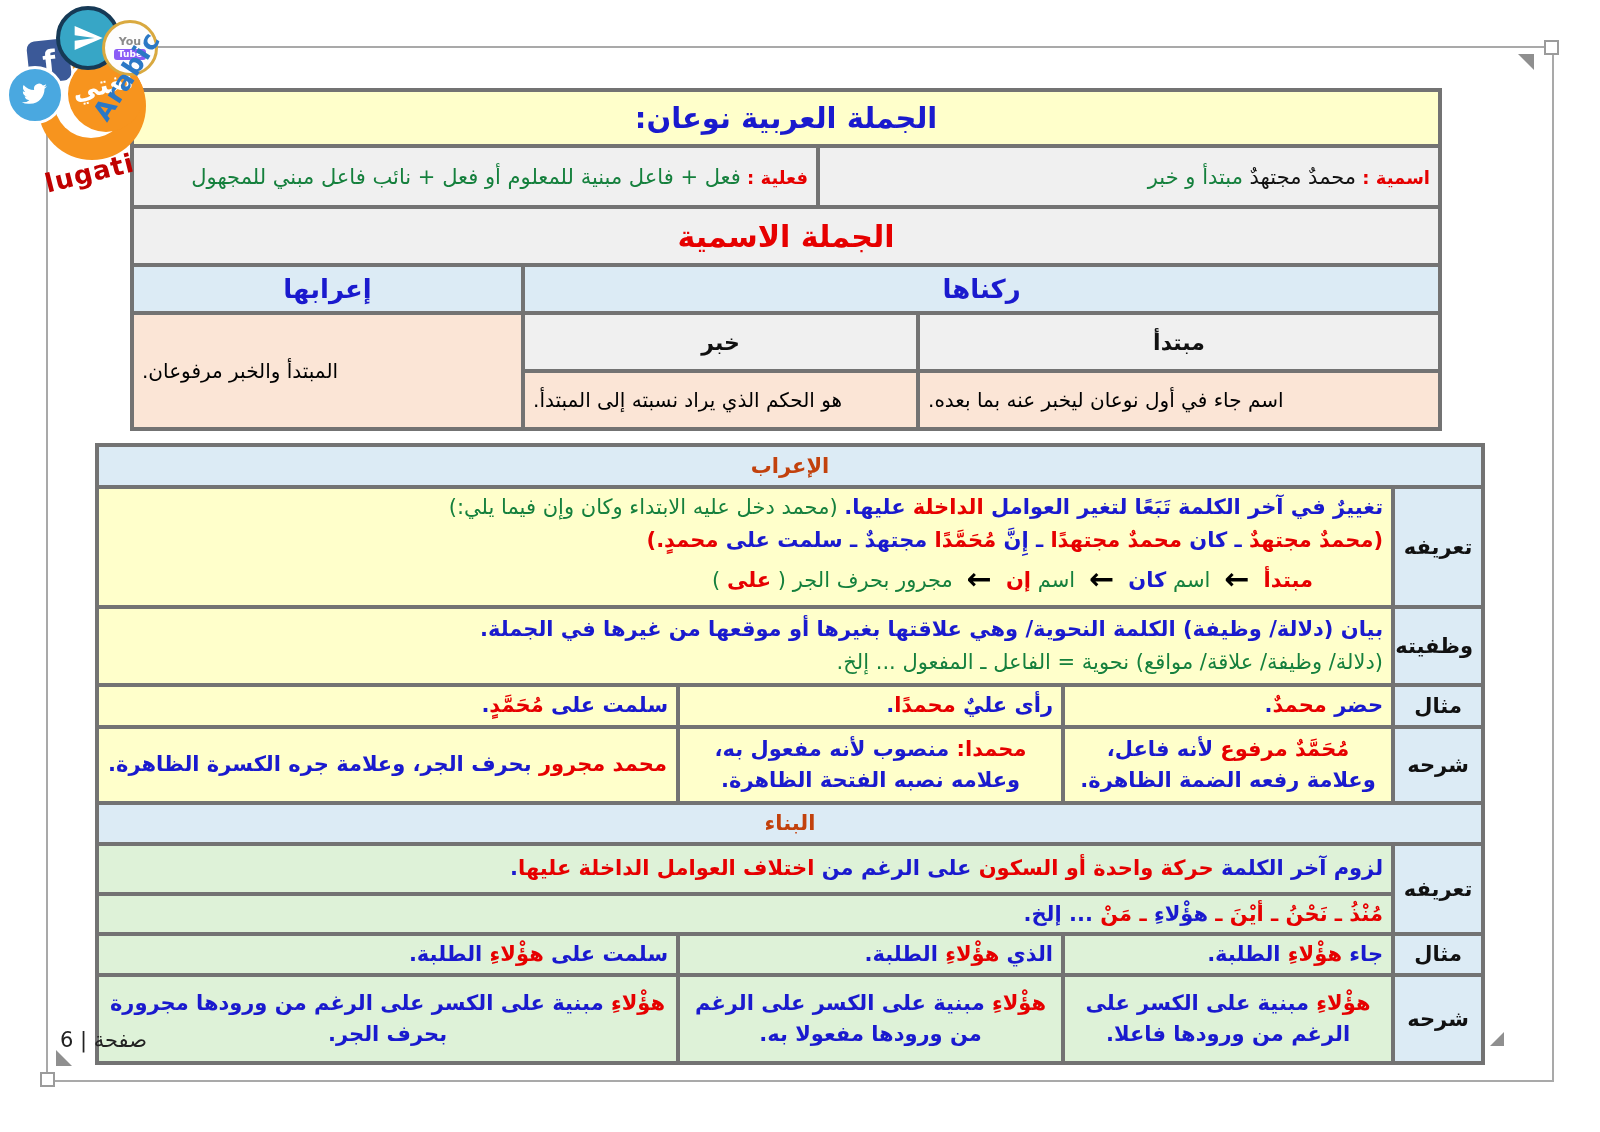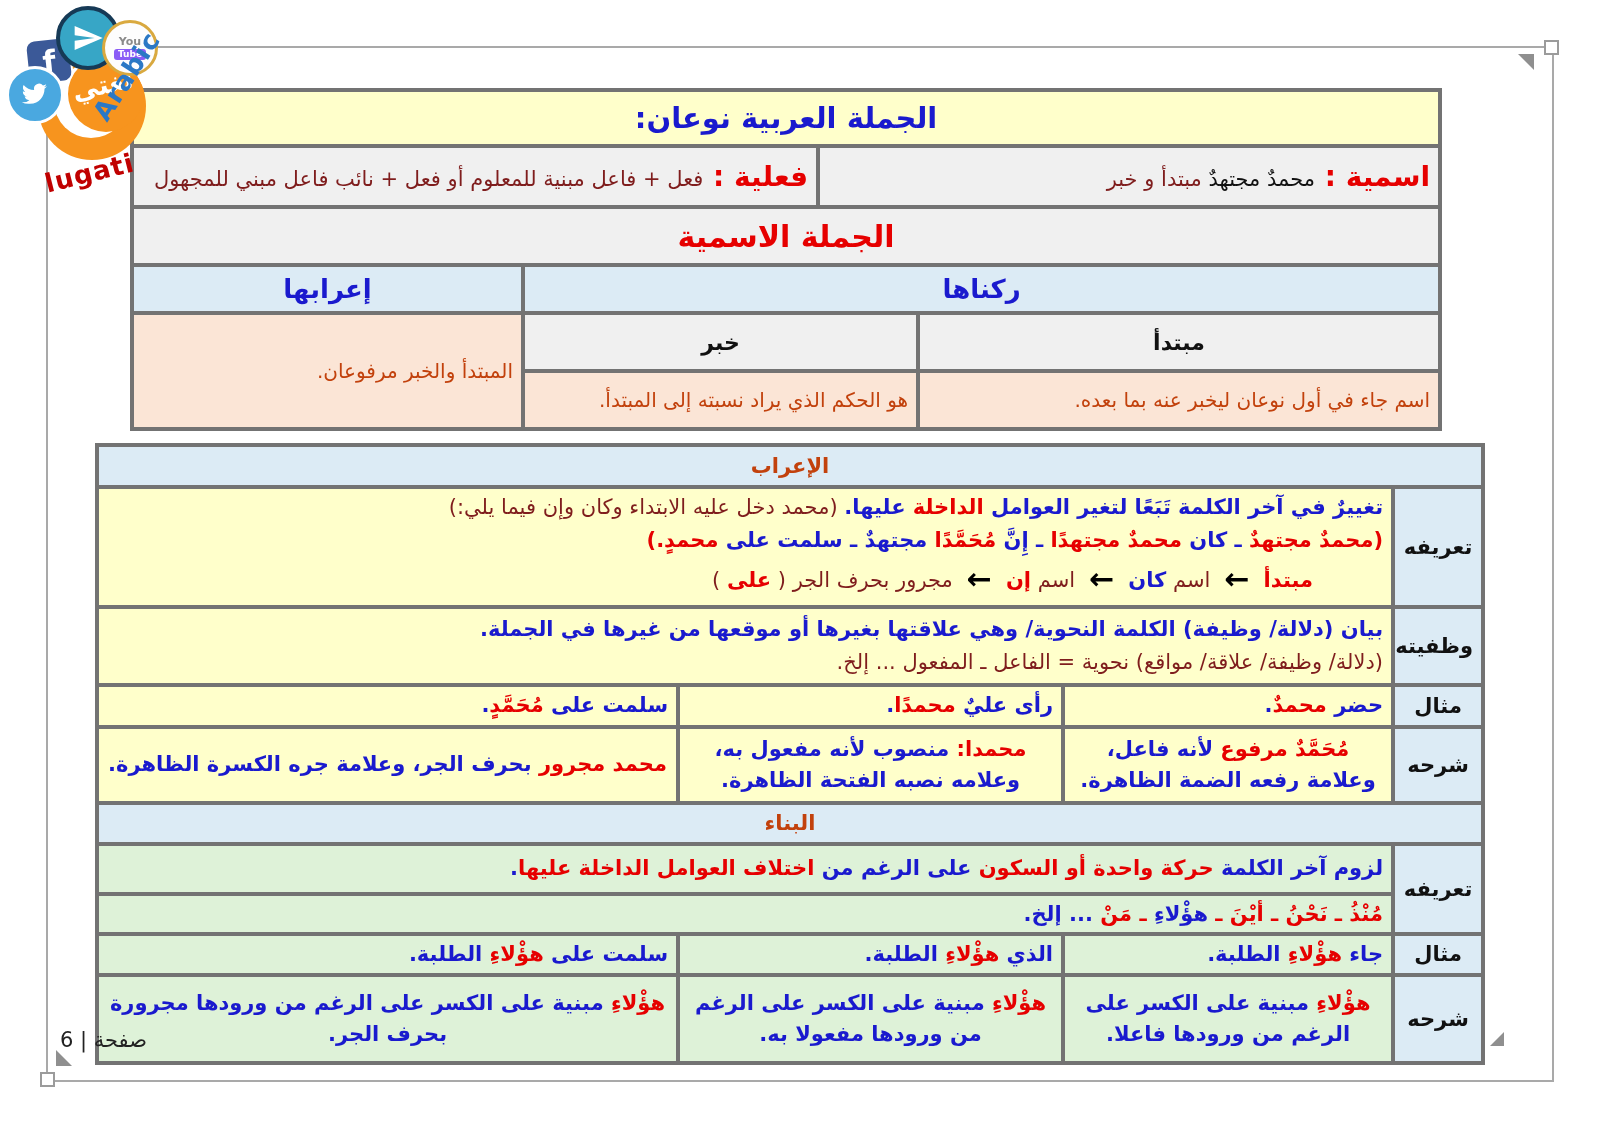--- a/index.html
+++ b/index.html
@@ -51,30 +51,30 @@
   .t2{left:95px;top:443px;width:1390px;}
 
   .bg-yellow{background:#ffffcb;}
   .bg-gray{background:#f0f0f0;}
   .bg-blue{background:#dcebf5;}
   .bg-peach{background:#fbe5d6;}
   .bg-green{background:#def2d8;}
 
   .blue{color:#1a1ace;font-weight:bold;}
   .red{color:#e60000;font-weight:bold;}
-  .blk{color:#7f1d1d;font-weight:normal;}
+  .blk{color:#15803d;font-weight:normal;}
   .blkb{color:#111;font-weight:normal;}
 
   .c-title{color:#1a1ace;font-weight:bold;font-size:29px;text-align:center;}
   .c-sect{color:#e60000;font-weight:bold;font-size:30px;text-align:center;}
   .c-head{color:#1a1ace;font-weight:bold;font-size:26px;text-align:center;}
   .c-sub{color:#111;font-weight:bold;font-size:22px;text-align:center;}
-  .c-body{color:#c2410c;font-size:20px;text-align:right;}
+  .c-body{color:#000000;font-size:20px;text-align:left;}
   .c-row2{font-size:21px;text-align:right;color:#111;}
-  .c-row2 .lbl{font-size:28px;}
+  .c-row2 .lbl{font-size:18px;}
 
   .t2 td{font-size:21px;}
   .lblcell{color:#111;font-weight:bold;font-size:22px;text-align:center;}
   .hdrcell{color:#c2410c;font-weight:bold;font-size:24px;text-align:center;}
   .line{text-align:right;line-height:1.55;}
   .ctr{text-align:center;line-height:1.45;}
   .arrow{color:#000;font-weight:bold;font-size:30px;margin:0 14px;vertical-align:-2px;display:inline-block;}
   .arrline{padding-left:40px;padding-right:70px;}
 
   .footer{position:absolute;left:60px;top:1028px;color:#222;font-size:21px;z-index:3;direction:rtl;}

